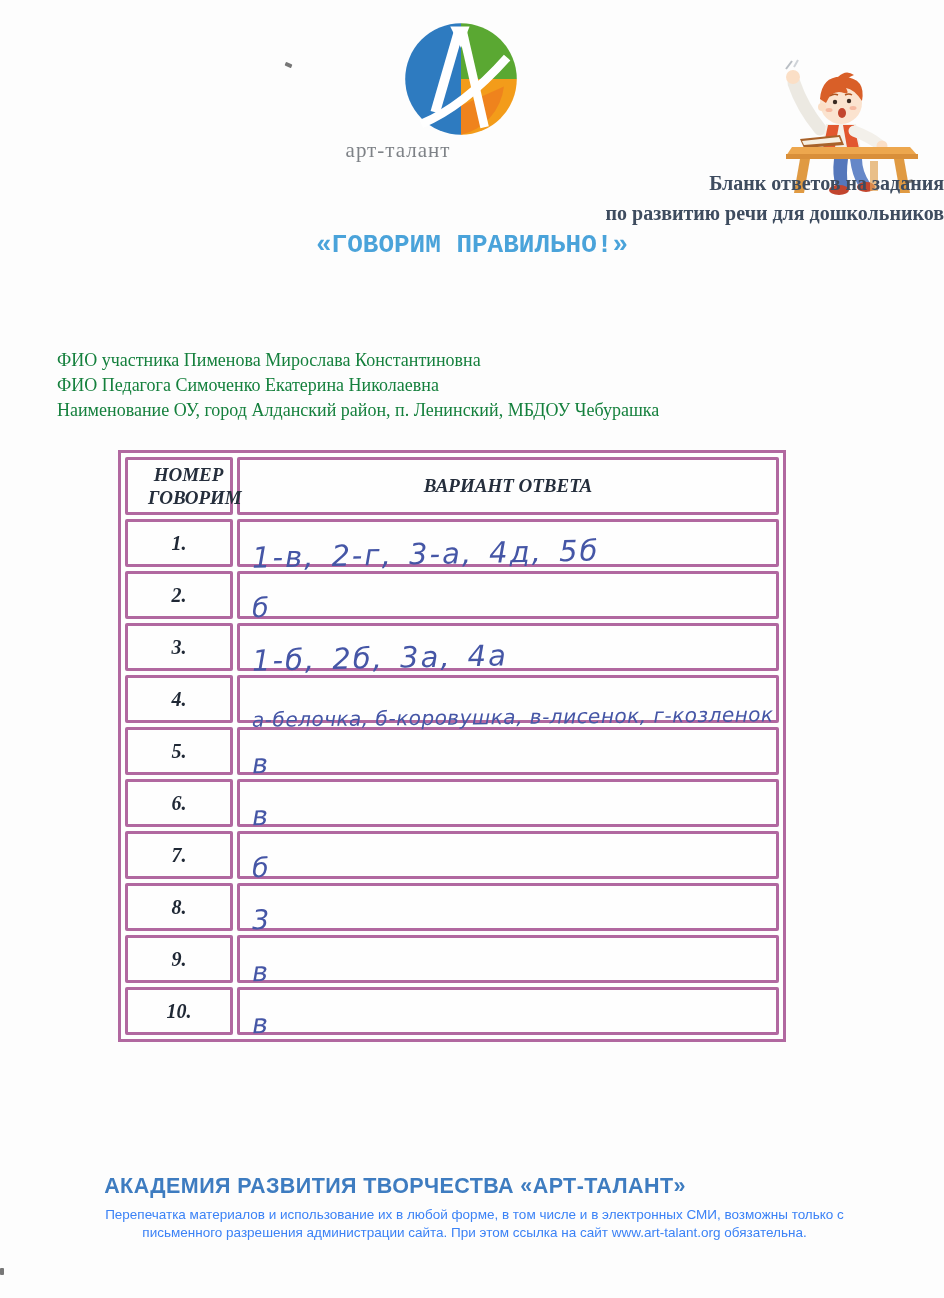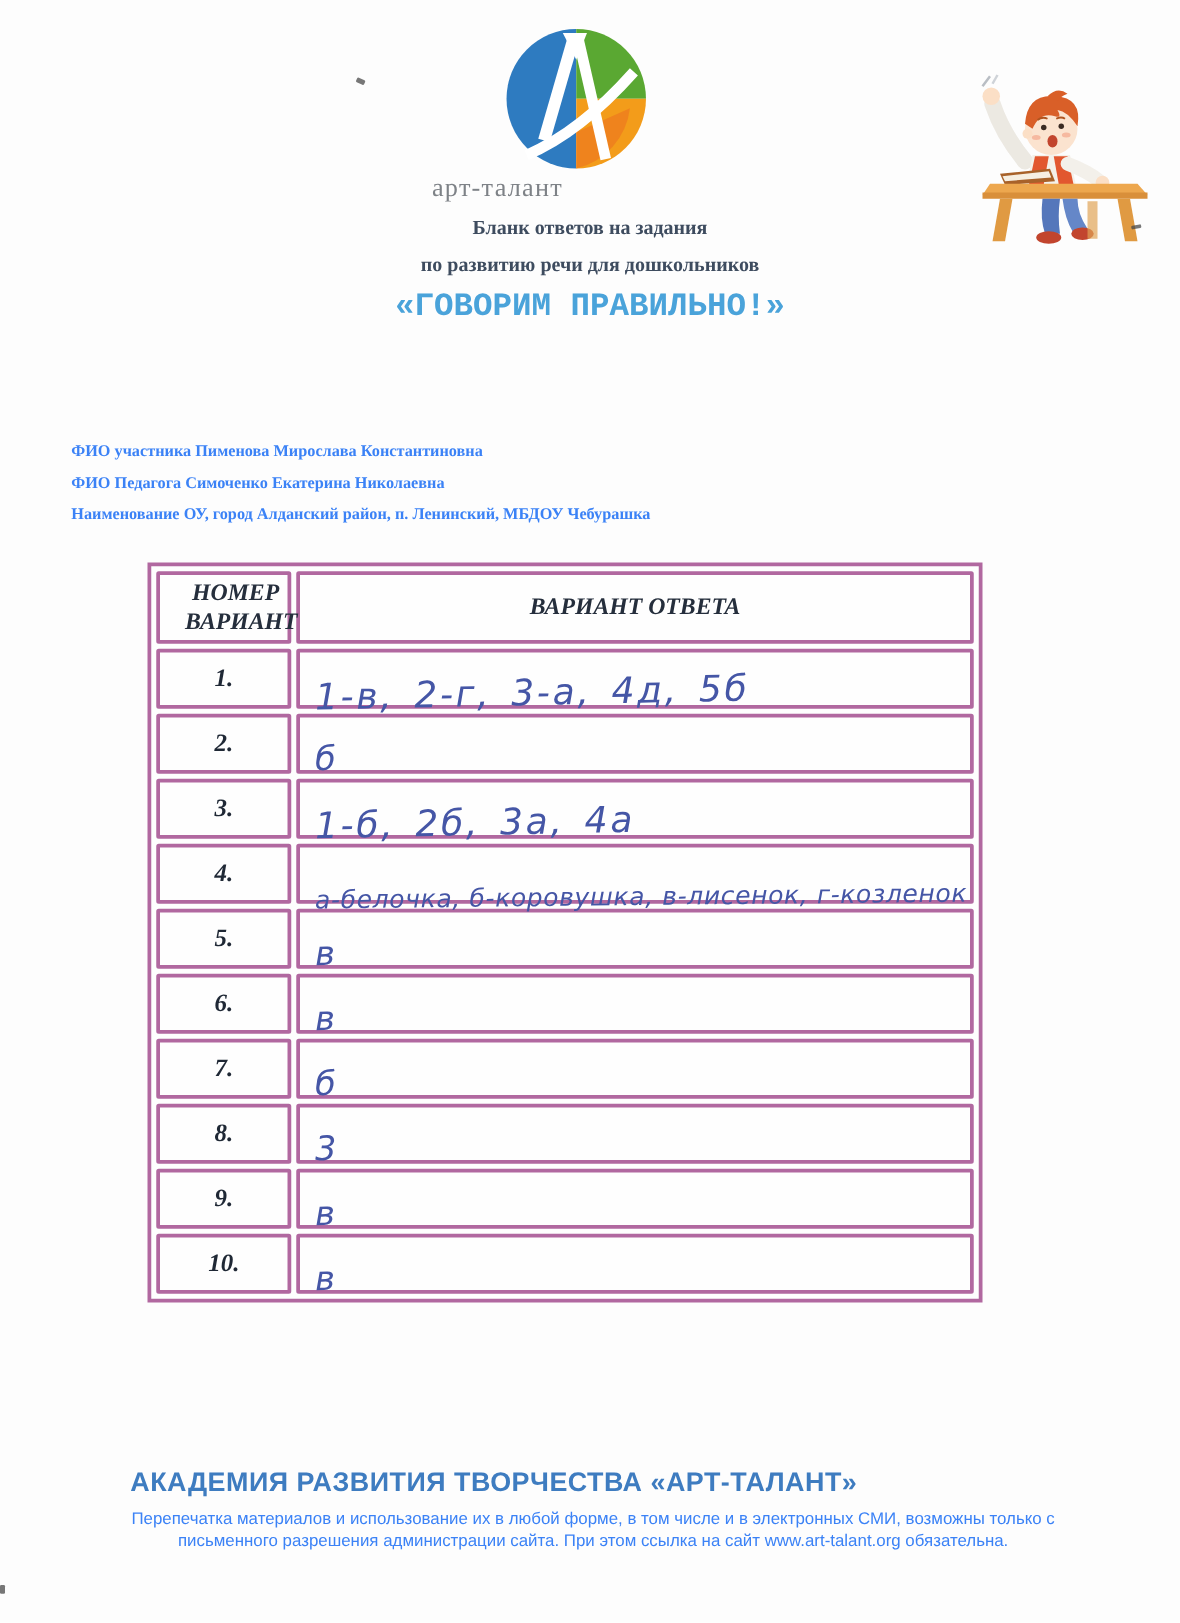--- a/index.html
+++ b/index.html
@@ -13,26 +13,26 @@
   
   .logo-wrap { position:absolute; left:402px; top:20px; width:118px; height:118px; }
   .brand { position:absolute; left:0; top:138px; width:796px; text-align:center;
            font-family:Liberation Serif, serif; font-size:21px; font-weight:500;
            color:#7e8287; letter-spacing:1px; }
   .child-wrap { position:absolute; left:742px; top:55px; width:192px; height:142px; }
 
   
   .title-block { position:absolute; left:0; top:168px; width:944px; text-align:center;
                  font-weight:bold; color:#3e4c5f; }
-  .title-line { font-size:16px; line-height:30px; }
+  .title-line { font-size:20px; line-height:30px;text-align:right; }
   .title-accent { font-size:26px; line-height:32px; color:#4aa3da; margin-top:1px;font-family:Liberation Mono, monospace; }
 
   
   .participant { position:absolute; left:57px; top:348px; width:760px;
-                 font-weight:bold; font-size:13px; line-height:25px; color:#3b82f6; }
+                 font-weight:normal; font-size:18px; line-height:25px; color:#15803d; }
 
   
   .table-wrap { position:absolute; left:118px; top:450px; }
   table.answers {
     border-collapse:separate; border-spacing:4px;
     border:3px solid #b168a0; background:#fefefe;
     width:668px; table-layout:fixed;
   }
   table.answers th, table.answers td {
     border:3px solid #b168a0; border-radius:2px; background:#fefefe; overflow:visible;
@@ -152,21 +152,21 @@
   <div class="table-wrap">
     <table class="answers">
       <colgroup>
           <col style="width:108px">
           <col>
         </colgroup>
       <tbody>
           <tr>
         <th class="h-num">
           <span>НОМЕР</span><br>
-          <span>ВАРИАНТ</span>
+          <span>ГОВОРИМ</span>
         </th>
         <th class="h-ans">ВАРИАНТ ОТВЕТА</th>
       </tr>
       <tr>
         <td class="num">1.</td>
         <td class="ans"><span class="hand hand-multi">1-в, 2-г, 3-а, 4д, 5б</span></td>
       </tr>
       <tr>
         <td class="num">2.</td>
         <td class="ans"><span class="hand hand-single">б</span></td>

